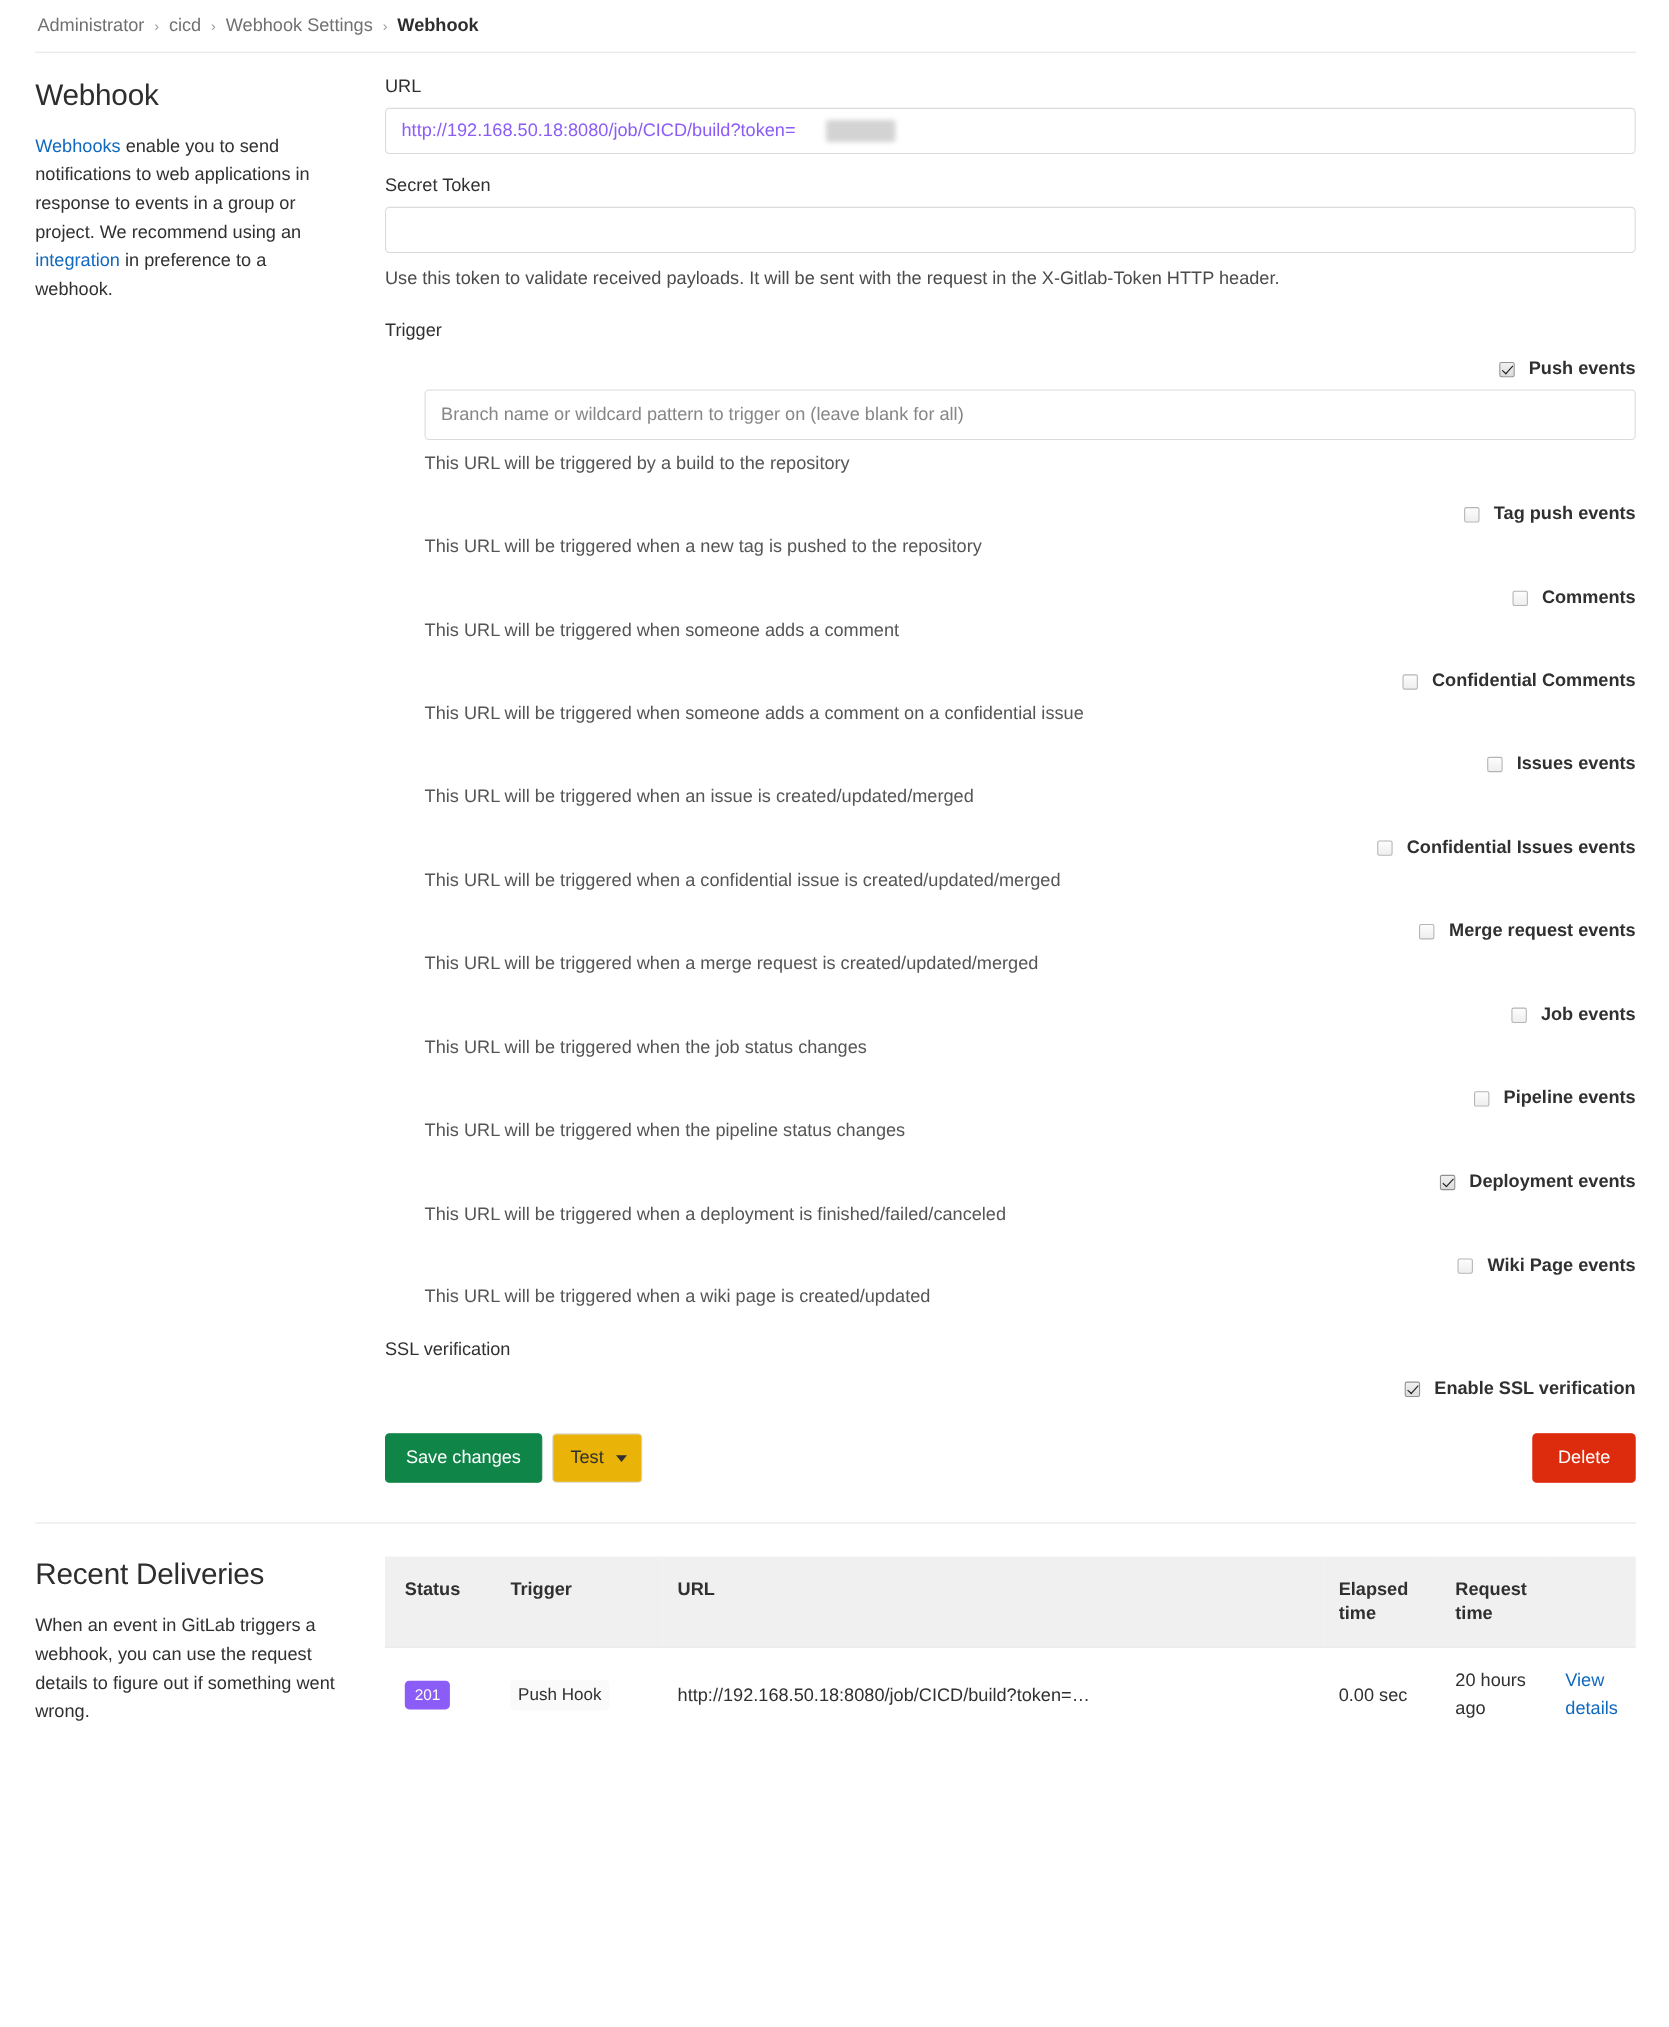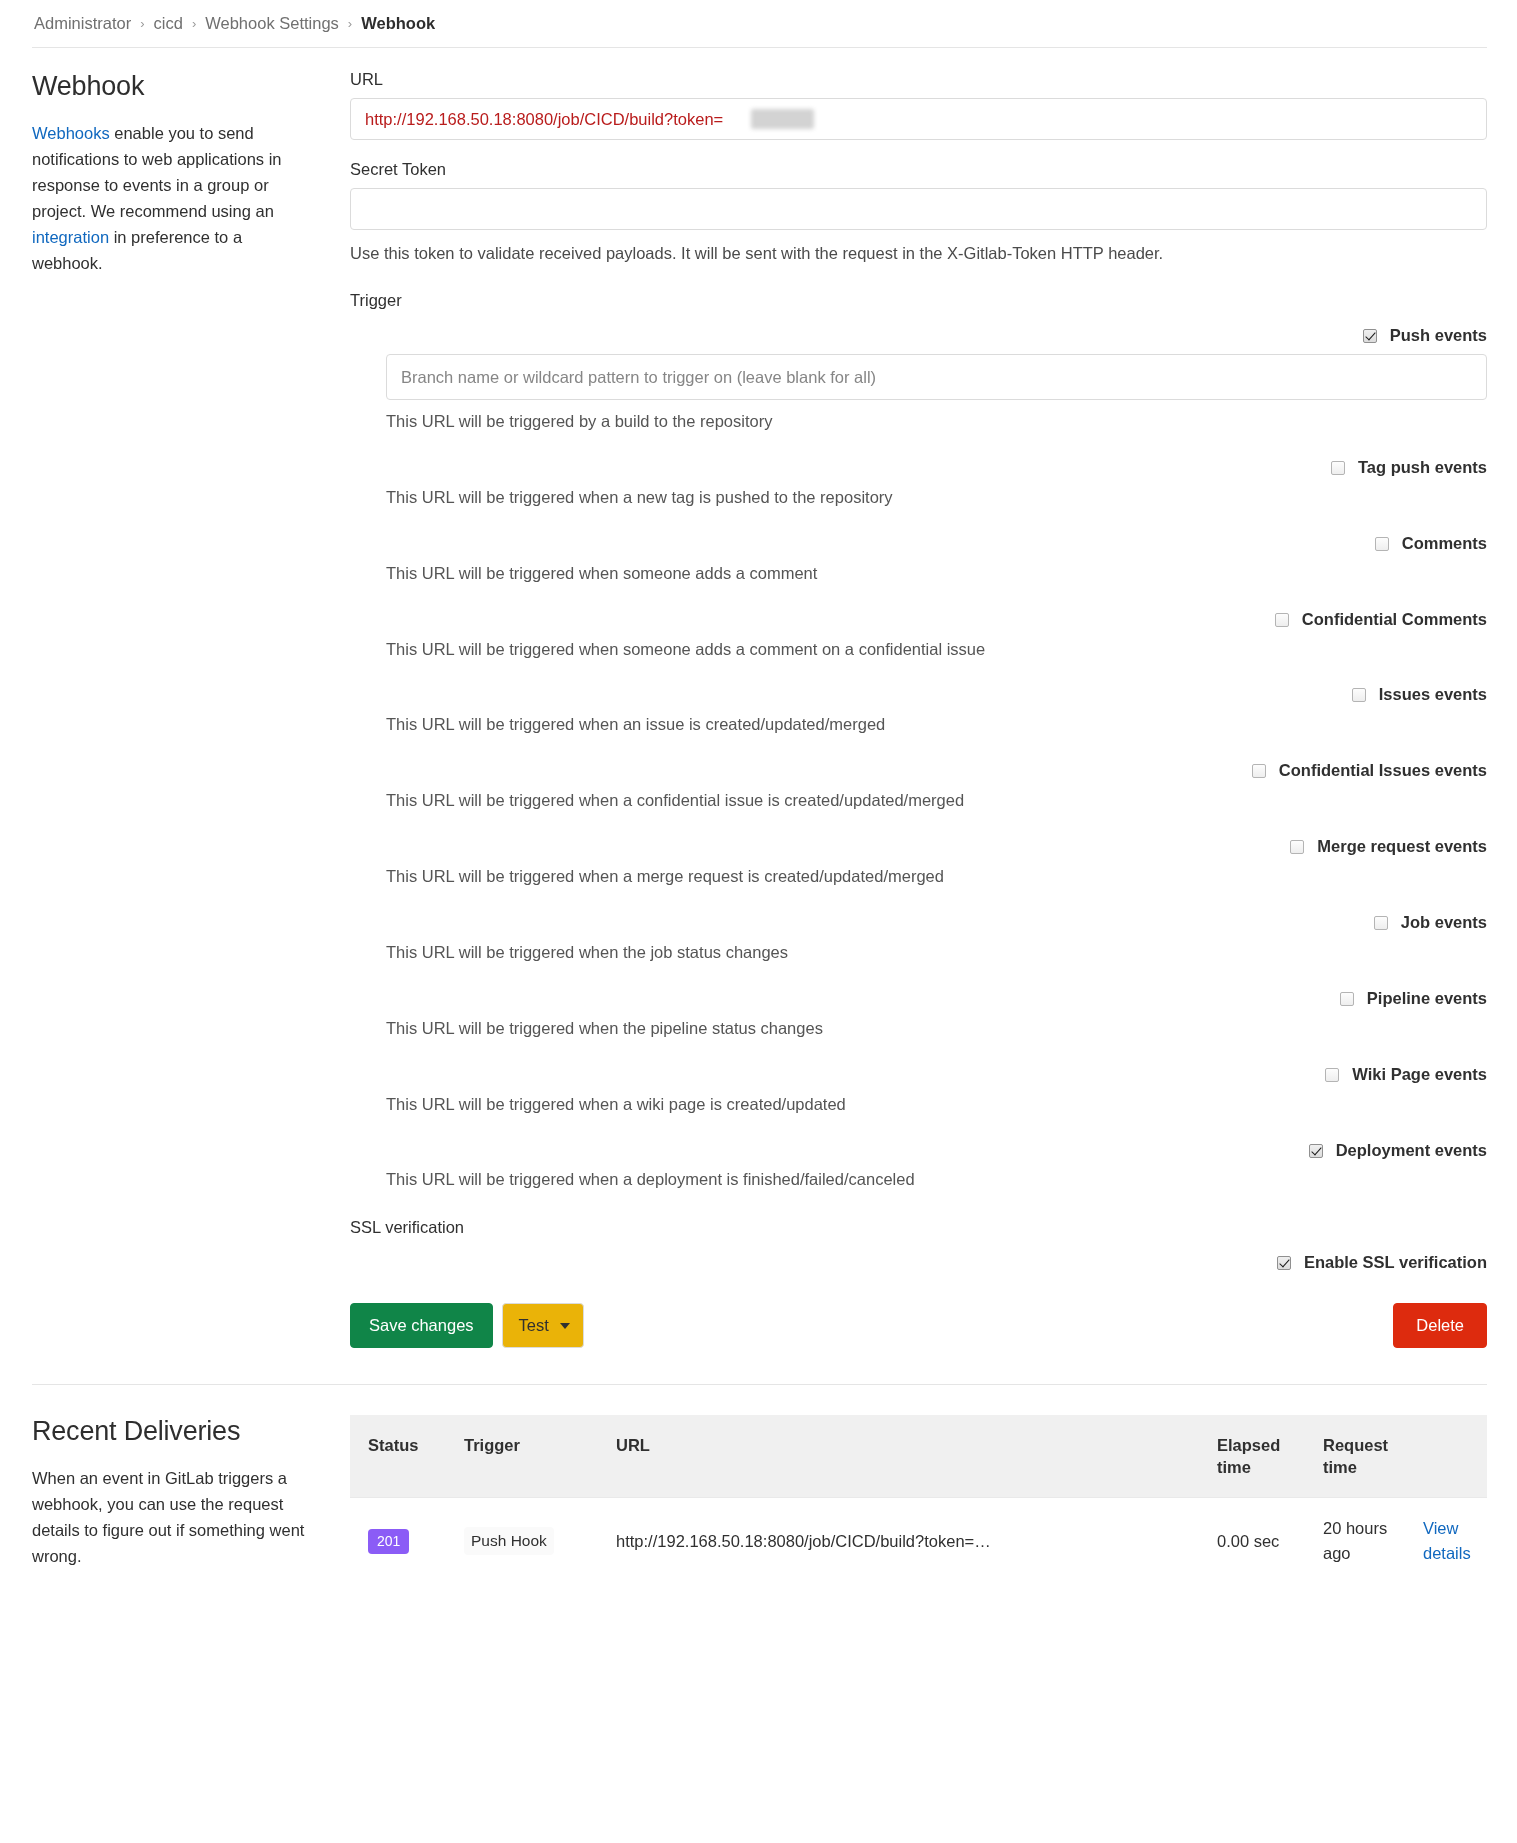--- a/index.html
+++ b/index.html
@@ -77,21 +77,21 @@
     color: #303030;
     margin-bottom: 9px;
   }
   .text-input {
     display: block;
     width: 100%;
     height: 42px;
     padding: 6px 14px;
     font-size: 16.5px;
     font-family: "Liberation Sans", sans-serif;
-    color: #b91c1c;
+    color: #8b5cf6;
     background: #ffffff;
     border: 1px solid #dbdbdb;
     border-radius: 4px;
     outline: none;
   }
   .text-input::placeholder { color: #868686; }
   .url-field-wrap { position: relative; }
   .redaction {
     position: absolute;
     left: 401px;
@@ -423,34 +423,34 @@
             <div class="trigger-row">
               <span class="cbx"></span>
               <span class="cbx-label">Pipeline events</span>
             </div>
             <div class="trigger-sub">
               <p class="trigger-desc">This URL will be triggered when the pipeline status changes</p>
             </div>
           </div>
           <div class="trigger-item">
             <div class="trigger-row">
-              <span class="cbx"></span>
-              <span class="cbx-label">Wiki Page events</span>
-            </div>
-            <div class="trigger-sub">
-              <p class="trigger-desc">This URL will be triggered when a wiki page is created/updated</p>
-            </div>
-          </div>
-          <div class="trigger-item">
-            <div class="trigger-row">
               <span class="cbx checked"></span>
               <span class="cbx-label">Deployment events</span>
             </div>
             <div class="trigger-sub">
               <p class="trigger-desc">This URL will be triggered when a deployment is finished/failed/canceled</p>
+            </div>
+          </div>
+          <div class="trigger-item">
+            <div class="trigger-row">
+              <span class="cbx"></span>
+              <span class="cbx-label">Wiki Page events</span>
+            </div>
+            <div class="trigger-sub">
+              <p class="trigger-desc">This URL will be triggered when a wiki page is created/updated</p>
             </div>
           </div>
         </div>
 
       <div class="ssl-heading">SSL verification</div>
       <div class="trigger-row">
         <span class="cbx checked"></span>
         <span class="cbx-label">Enable SSL verification</span>
       </div>
 

